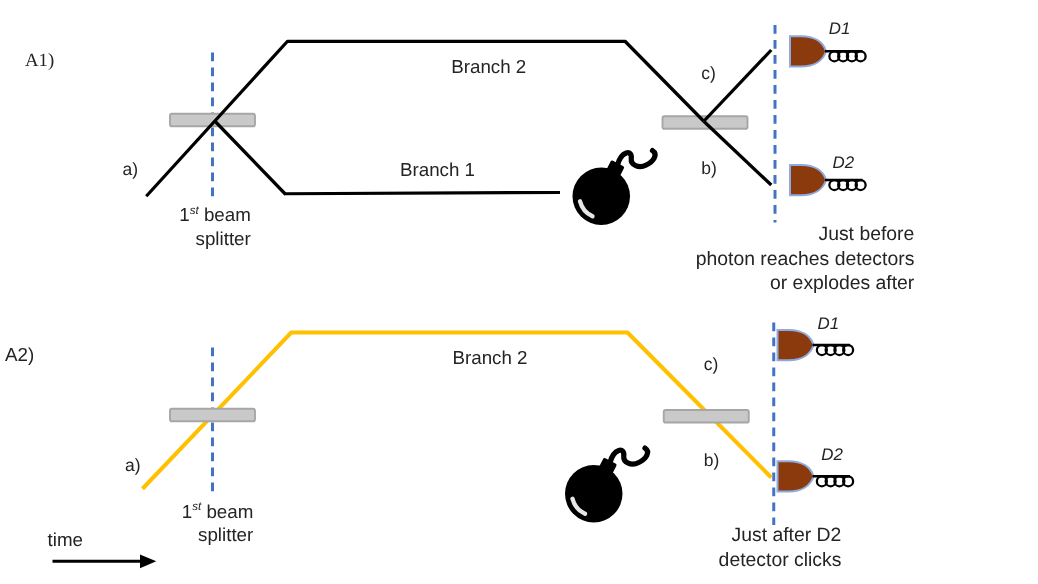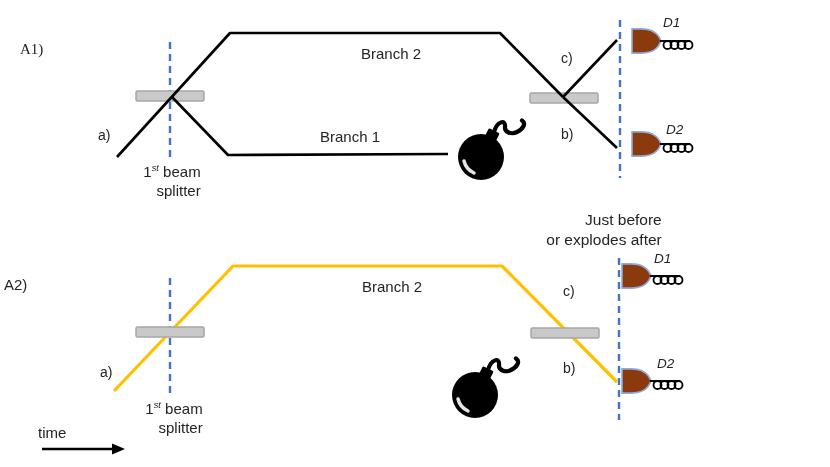--- a/index.html
+++ b/index.html
@@ -94,32 +94,37 @@
   <div class="lbl ctr" style="left:391px;top:45px;">Branch 2</div>
   <div class="lbl ctr" style="left:350px;top:128px;">Branch 1</div>
   <div class="lbl ctr" style="left:172px;top:163px;">
     <div><span>1</span><sup>st</sup><span> beam</span></div>
     <div>splitter</div>
   </div>
   <div class="lbl sm" style="left:561px;top:50px;">c)</div>
   <div class="lbl sm" style="left:561px;top:126px;">b)</div>
   <div class="lbl xs" style="left:663px;top:15px;">D1</div>
   <div class="lbl xs" style="left:666px;top:122px;">D2</div>
-  <div class="lbl ctr cap" style="left:604px;top:178px;margin-top:32px;">
+  <div class="lbl ctr cap" style="left:644px;top:178px;">
     <div>Just before</div>
+    <div>photon reaches detectors</div>
     <div>or explodes after</div>
   </div>
 
   <div class="lbl" style="left:4px;top:276px;">A2)</div>
   <div class="lbl sm" style="left:100px;top:364px;">a)</div>
   <div class="lbl ctr" style="left:392px;top:278px;">Branch 2</div>
   <div class="lbl ctr" style="left:174px;top:400px;">
     <div><span>1</span><sup>st</sup><span> beam</span></div>
     <div>splitter</div>
   </div>
   <div class="lbl sm" style="left:563px;top:283px;">c)</div>
   <div class="lbl sm" style="left:563px;top:360px;">b)</div>
   <div class="lbl xs" style="left:654px;top:251px;">D1</div>
   <div class="lbl xs" style="left:657px;top:356px;">D2</div>
+  <div class="lbl ctr cap" style="left:624px;top:419px;">
+    <div>Just after D2</div>
+    <div>detector clicks</div>
+  </div>
 
   <div class="lbl" style="left:38px;top:424px;">time</div>
 
 </div>
 
 </body></html>

